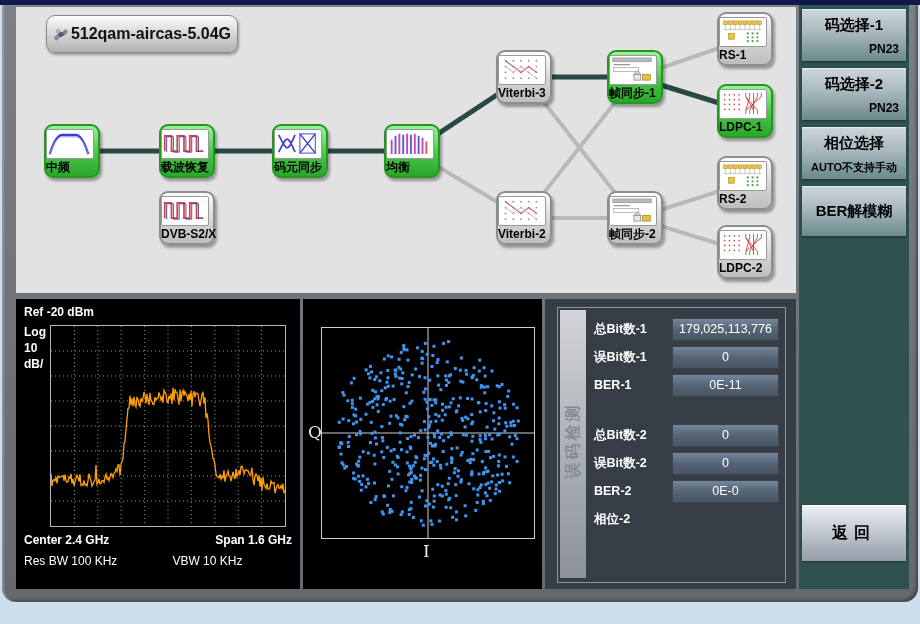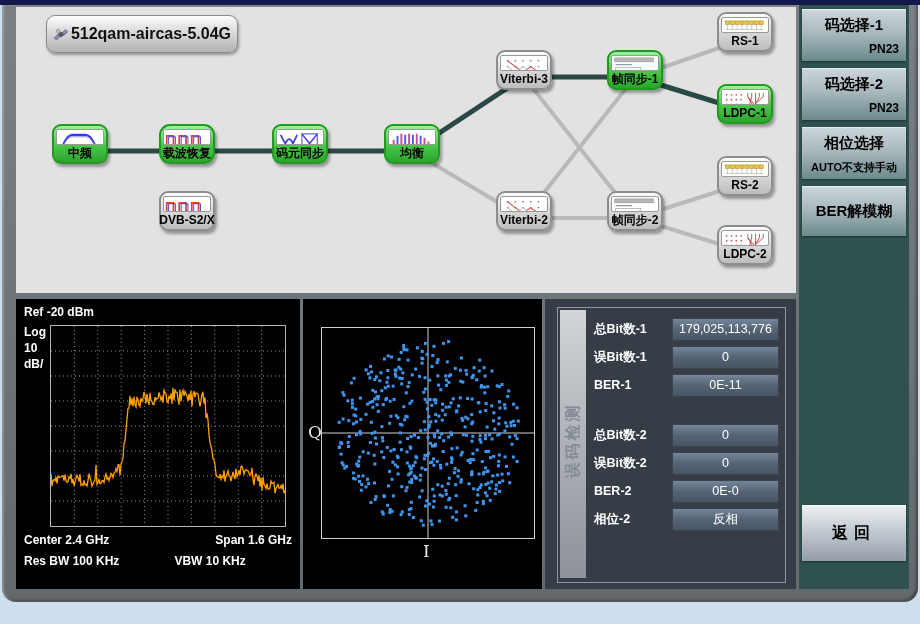--- a/index.html
+++ b/index.html
@@ -21,23 +21,23 @@
   #edges-svg{position:absolute;left:0;top:0;}
   #title-btn{
     position:absolute;left:30px;top:8px;width:192px;height:38px;
     background:linear-gradient(180deg,#fdfdfd,#d9d9d9 45%,#b3b3b3);
     border:1px solid #8a8a8a;border-radius:9px;
     box-shadow:1px 2px 3px rgba(0,0,0,.35);
     display:flex;align-items:center;gap:2px;padding:0 6px;box-sizing:border-box;
   }
   #title-btn .t{font-size:16px;font-weight:bold;color:#111;white-space:nowrap;}
   .node{
-    position:absolute;width:56px;height:40px;border-radius:9px;box-sizing:border-box;
+    position:absolute;width:56px;height:54px;border-radius:9px;box-sizing:border-box;
     box-shadow:2px 3px 3px rgba(0,0,0,.35);
-    display:flex;flex-direction:column;align-items:center;
+    display:flex;flex-direction:column;align-items:flex-start;
   }
   .node.green{background:linear-gradient(180deg,#9df29d,#49c549 55%,#2aa72a);border:2px solid #1f9a1f;}
   .node.gray{background:linear-gradient(180deg,#fbfbfb,#d6d6d6 55%,#bdbdbd);border:2px solid #8d8d8d;}
   .node .node-ic{width:46px;height:29px;background:#fff;border:1px solid #999;border-radius:2px;margin-top:3px;overflow:hidden;}
   .node .node-ic svg{width:44px;height:27px;display:block;}
   .node .node-label{font-size:12px;font-weight:bold;color:#000;line-height:17px;white-space:nowrap;}
   
   #sidebar{position:absolute;left:797px;top:0;width:110px;height:584px;background:#2f524e;}
   .side-btn{
     position:absolute;left:3px;width:104px;
@@ -55,21 +55,21 @@
     box-shadow:inset 0 1px 1px rgba(255,255,255,.7), 0 1px 2px rgba(0,0,0,.4);
     display:flex;align-items:center;justify-content:center;
     font-size:16px;font-weight:bold;color:#000;letter-spacing:6px;
   }
   
   #spectrum{position:absolute;left:14px;top:294px;width:284px;height:290px;background:#000;color:#fff;}
   #spectrum .lab{position:absolute;font-size:12px;font-weight:bold;white-space:nowrap;}
   #spec-plot{position:absolute;left:34px;top:26px;width:234px;height:200px;border:1px solid #b8b8b8;}
   #spec-plot svg{position:absolute;left:0;top:0;}
   #spec-bottom1{position:absolute;left:8px;right:8px;top:234px;display:flex;justify-content:space-between;font-size:12px;font-weight:bold;}
-  #spec-bottom2{position:absolute;left:8px;top:255px;display:flex;font-size:12px;font-weight:bold;}
+  #spec-bottom2{position:absolute;left:8px;top:255px;display:flex;font-size:12px;font-weight:normal;}
   #spec-bottom2 .vbw{margin-left:55px;}
   
   #constellation{position:absolute;left:301px;top:294px;width:239px;height:290px;background:#000;}
   #const-box{position:absolute;left:18px;top:28px;width:212px;height:210px;border:1px solid #cfcfcf;}
   #const-box svg{position:absolute;left:0;top:0;}
   .axis-label{position:absolute;color:#e8e8e8;font-family:"DejaVu Serif","Liberation Serif",serif;font-size:17px;}
   
   #ber{position:absolute;left:543px;top:294px;width:251px;height:290px;background:#363d46;}
   #ber-box{position:absolute;left:12px;top:8px;width:227px;height:274px;border:1px solid #8f959c;}
   #ber-sidebar{
@@ -264,29 +264,29 @@
         <line x1="619" y1="70" x2="729" y2="104" stroke="#2a4846" stroke-width="5" stroke-linecap="round"></line>
       </svg>
 
     <div id="title-btn">
       <svg width="27" height="27">
           <use href="#ic-sat"></use>
         </svg>
       <span class="t">512qam-aircas-5.04G</span>
     </div>
 
-    <div class="node green" style="left: 36px; top: 117px;">
+    <div class="node green" style="left: 28px; top: 117px;">
       <div class="node-ic">
           <svg>
             <use href="#ic-band"></use>
           </svg>
         </div>
       <div class="node-label">中频</div>
     </div>
-    <div class="node green" style="left: 143px; top: 117px; border-radius: 11px;">
+    <div class="node green" style="left: 143px; top: 117px;">
       <div class="node-ic">
           <svg>
             <use href="#ic-wave"></use>
           </svg>
         </div>
       <div class="node-label">载波恢复</div>
     </div>
     <div class="node green" style="left: 256px; top: 117px;">
       <div class="node-ic">
           <svg>
@@ -919,21 +919,20 @@
         <div class="ber-row">
           <div class="ber-label">误Bit数-2</div>
           <div class="ber-value">0</div>
         </div>
         <div class="ber-row">
           <div class="ber-label">BER-2</div>
           <div class="ber-value">0E-0</div>
         </div>
         <div class="ber-row">
           <div class="ber-label">相位-2</div>
-          <div class="ber-value">反相</div>
         </div>
       </div>
     </div>
   </div>
 
   <div id="sidebar">
     <div class="side-btn" style="top:4px;height:52px">
       <div class="main">码选择-1</div>
       <div class="sub">PN23</div>
     </div>

